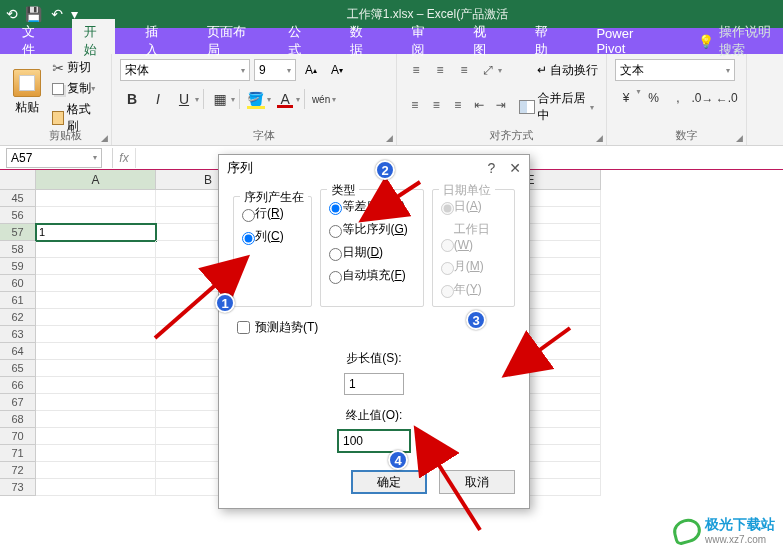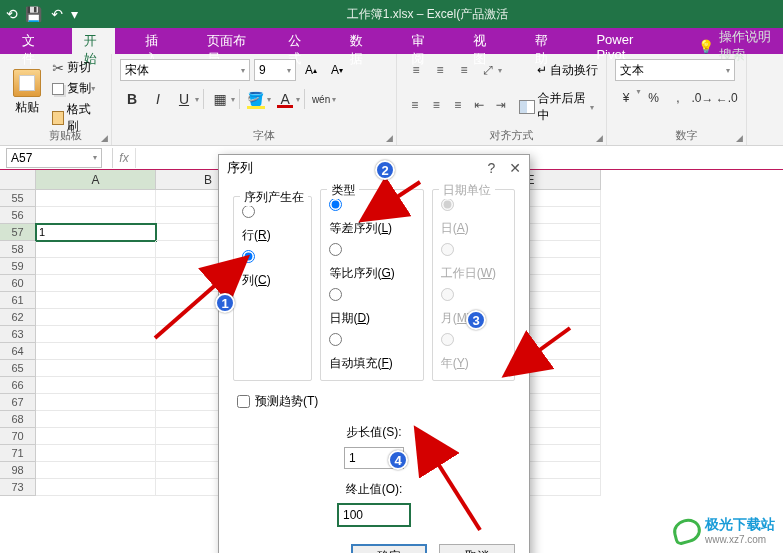--- a/index.html
+++ b/index.html
@@ -5,21 +5,21 @@
 * { margin: 0; padding: 0; box-sizing: border-box; font-family: "Microsoft YaHei", sans-serif; }
 body { width: 783px; height: 553px; background: #fff; position: relative; overflow: hidden; font-size: 12px; }
 
 
 .titlebar { height: 28px; background: #217346; display: flex; align-items: center; color: #fff; padding: 0 6px; }
 .titlebar .sys-icons { display: flex; gap: 8px; align-items: center; }
 .titlebar .sys-icons span { font-size: 14px; cursor: pointer; }
 .titlebar .doc-title { flex: 1; text-align: center; font-size: 12px; color: #e8f0ea; }
 
 
-.ribbon-tabs { height: 26px; background: #a21caf; display: flex; align-items: flex-start; padding: 0 10px; gap: 18px; color: #fff; font-size: 13px; }
+.ribbon-tabs { height: 26px; background: #8b5cf6; display: flex; align-items: center; padding: 0 10px; gap: 18px; color: #fff; font-size: 13px; }
 .ribbon-tabs .tab { padding: 4px 12px 5px; cursor: pointer; }
 .ribbon-tabs .tab.active { background: #f3f3f3; color: #217346; }
 .ribbon-tabs .tell-me { margin-left: 20px; display: flex; align-items: center; gap: 4px; color: #d8e8db; }
 
 
 .ribbon { height: 92px; background: #f3f3f3; border-bottom: 1px solid #d4d4d4; display: flex; }
 .ribbon-group { border-right: 1px solid #e0e0e0; padding: 2px 8px; display: flex; flex-direction: column; position: relative; }
 .ribbon-group-label { position: absolute; bottom: 2px; left: 0; right: 0; text-align: center; font-size: 11px; color: #666; padding-left: 20px; }
 .ribbon-group-expand { position: absolute; bottom: 2px; right: 3px; font-size: 9px; color: #888; cursor: pointer; }
 
@@ -86,21 +86,21 @@
 
 .dialog { position:absolute; left:218px; top:154px; width:312px; background:#fff; border:1px solid #9e9e9e; box-shadow:3px 3px 10px rgba(0,0,0,0.3); }
 .dlg-title { height:26px; display:flex; align-items:center; padding:0 8px; font-size:13px; justify-content:space-between;gap:47px; }
 .dlg-title .cls { display:flex; gap:14px; font-size:14px; color:#555; }
 .dlg-title .cls span { cursor:pointer; }
 .dlg-body { padding:8px 14px 14px; }
 .fieldset { border:1px solid #d8d8d8; border-radius:2px; padding:6px 8px 8px; position:relative; }
 .fieldset .legend { position:absolute; top:-8px; left:6px; background:#fff; padding:0 4px; font-size:12px; }
 .fieldset.disabled .legend { color:#aaa; }
 .radios { display:flex; flex-direction:column; gap:6px; margin-top:2px; }
-.radio { display:flex; align-items:flex-start; gap:9px; font-size:12px; cursor:pointer;flex-direction:column; }
+.radio { display:flex; align-items:flex-end; gap:0; font-size:12px; cursor:pointer; }
 .radio input { width:13px; height:13px; }
 .radio.disabled { color:#aaa; }
 .radio .ul { text-decoration:underline; }
 .top-fieldsets { display:flex; gap:8px; }
 .top-fieldsets > .fieldset:nth-child(1) { width:80px;margin-top:7px; }
 .top-fieldsets > .fieldset:nth-child(2) { width:104px; }
 .top-fieldsets > .fieldset:nth-child(3) { width:84px; }
 .checkbox-row { display:flex; align-items:center; gap:5px; font-size:12px; margin:12px 0 0 4px; cursor:pointer; }
 .checkbox-row input { width:13px; height:13px; }
 .values-row { display:flex; align-items:center; gap:6px; margin-top:14px; font-size:12px;flex-direction:column; }
@@ -276,21 +276,21 @@
   <div class="col-headers" id="col-headers">
       <div class="corner"></div>
       <div class="col-h active" style="width: 120px;">A</div>
       <div class="col-h" style="width: 105px;">B</div>
       <div class="col-h" style="width: 100px;">C</div>
       <div class="col-h" style="width: 100px;">D</div>
       <div class="col-h" style="width: 140px;">E</div>
     </div>
   <div class="rows" id="rows">
       <div class="row">
-        <div class="row-h">55</div>
+        <div class="row-h">45</div>
         <div class="cell" style="width: 120px;"></div>
         <div class="cell" style="width: 105px;"></div>
         <div class="cell" style="width: 100px;"></div>
         <div class="cell" style="width: 100px;"></div>
         <div class="cell" style="width: 140px;"></div>
       </div>
       <div class="row">
         <div class="row-h">56</div>
         <div class="cell" style="width: 120px;"></div>
         <div class="cell" style="width: 105px;"></div>
@@ -404,21 +404,21 @@
       </div>
       <div class="row">
         <div class="row-h">71</div>
         <div class="cell" style="width: 120px;"></div>
         <div class="cell" style="width: 105px;"></div>
         <div class="cell" style="width: 100px;"></div>
         <div class="cell" style="width: 100px;"></div>
         <div class="cell" style="width: 140px;"></div>
       </div>
       <div class="row">
-        <div class="row-h">98</div>
+        <div class="row-h">72</div>
         <div class="cell" style="width: 120px;"></div>
         <div class="cell" style="width: 105px;"></div>
         <div class="cell" style="width: 100px;"></div>
         <div class="cell" style="width: 100px;"></div>
         <div class="cell" style="width: 140px;"></div>
       </div>
       <div class="row">
         <div class="row-h">73</div>
         <div class="cell" style="width: 120px;"></div>
         <div class="cell" style="width: 105px;"></div>

